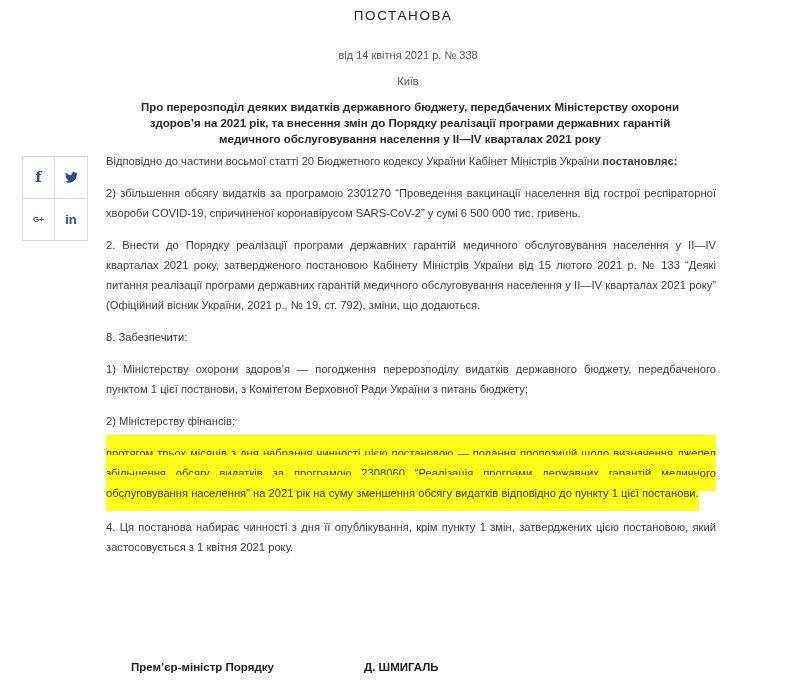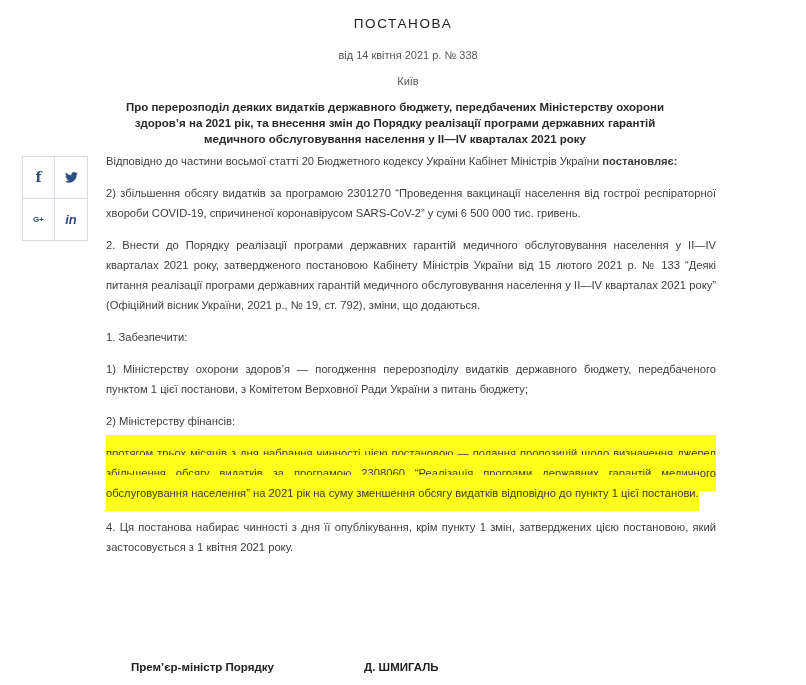--- a/index.html
+++ b/index.html
@@ -2,33 +2,33 @@
 <html><head>
   <meta charset="utf-8">
   <style>
     html, body { margin: 0; padding: 0; background: #ffffff; }
     body {
       width: 806px; height: 685px; overflow: hidden; position: relative;
       font-family: "Liberation Sans", "DejaVu Sans", sans-serif;
       color: #3a3a3a;
     }
     .title {
-      position: absolute; top: 16px; left: 0; width: 806px; text-align: center;
+      position: absolute; top: 8px; left: 0; width: 806px; text-align: center;
       font-size: 13.5px; letter-spacing: 1.6px; color: #222; font-weight: normal;
     }
     .date {
       position: absolute; top: 49px; left: 0; width: 816px; text-align: center;
       font-size: 11px; color: #555;
     }
     .city {
       position: absolute; top: 75px; left: 0; width: 816px; text-align: center;
       font-size: 11px; color: #555;
     }
     .heading {
-      position: absolute; top: 99px; left: 105px; width: 580px; text-align: center;
+      position: absolute; top: 99px; left: 120px; width: 580px; text-align: center;
       font-size: 11.5px; line-height: 16px; font-weight: bold; color: #2a2a2a;
     }
     .social {
       position: absolute; top: 156px; left: 22px; width: 66px; height: 85px;
       border: 1px solid #d6dbe3; box-sizing: border-box;
       display: grid; grid-template-columns: 1fr 1fr; grid-template-rows: 1fr 1fr;
     }
     .social .cell {
       display: flex; align-items: center; justify-content: center;
       color: #2e4f80; font-weight: bold; cursor: pointer;
@@ -60,29 +60,29 @@
   </div>
   <div class="cell">
     <svg width="13" height="11" viewBox="0 0 24 20">
       <path fill="#2e4f80" d="M24 2.4c-.9.4-1.8.7-2.8.8 1-.6 1.8-1.6 2.2-2.7-1 .6-2 1-3.1 1.2C19.3.7 18 0 16.6 0c-2.7 0-4.9 2.2-4.9 4.9 0 .4 0 .8.1 1.1C7.7 5.8 4.1 3.9 1.7.9c-.4.7-.7 1.6-.7 2.5 0 1.7.9 3.2 2.2 4.1-.8 0-1.6-.2-2.2-.6v.1c0 2.4 1.7 4.4 3.9 4.8-.4.1-.8.2-1.3.2-.3 0-.6 0-.9-.1.6 2 2.4 3.4 4.6 3.4-1.7 1.3-3.8 2.1-6.1 2.1-.4 0-.8 0-1.2-.1 2.2 1.4 4.8 2.2 7.5 2.2 9.1 0 14-7.5 14-14v-.6c1-.7 1.8-1.6 2.5-2.5z"></path>
     </svg>
   </div>
   <div class="cell">
     <span style="font-size:8px;">G+</span>
   </div>
   <div class="cell">
-    <span style="font-size:13px;font-style:italic;">in</span>
+    <span style="font-size:13px;">in</span>
   </div>
 </div>
 
 <div class="content">
   <p><span>Відповідно до частини восьмої статті 20 Бюджетного кодексу України Кабінет Міністрів України </span><b>постановляє:</b></p>
   <p>2) збільшення обсягу видатків за програмою 2301270 “Проведення вакцинації населення від гострої респіраторної хвороби COVID-19, спричиненої коронавірусом SARS-CoV-2” у сумі 6 500 000 тис. гривень.</p>
   <p>2. Внести до Порядку реалізації програми державних гарантій медичного обслуговування населення у II—IV кварталах 2021 року, затвердженого постановою Кабінету Міністрів України від 15 лютого 2021 р. № 133 “Деякі питання реалізації програми державних гарантій медичного обслуговування населення у II—IV кварталах 2021 року” (Офіційний вісник України, 2021 р., № 19, ст. 792), зміни, що додаються.</p>
-  <p>1. Забезпечити:</p>
+  <p>8. Забезпечити:</p>
   <p>1) Міністерству охорони здоров’я — погодження перерозподілу видатків державного бюджету, передбаченого пунктом 1 цієї постанови, з Комітетом Верховної Ради України з питань бюджету;</p>
   <p>2) Міністерству фінансів:</p>
   <p class="tight"><span class="hl">протягом трьох місяців з дня набрання чинності цією постановою — подання пропозицій щодо визначення джерел збільшення обсягу видатків за програмою 2308060 “Реалізація програми державних гарантій медичного обслуговування населення” на 2021 рік на суму зменшення обсягу видатків відповідно до пункту 1 цієї постанови.</span></p>
   <p>4. Ця постанова набирає чинності з дня її опублікування, крім пункту 1 змін, затверджених цією постановою, який застосовується з 1 квітня 2021 року.</p>
 </div>
 
 <div class="sign" style="left:131px;">Прем’єр-міністр Порядку</div>
 <div class="sign" style="left:364px;">Д. ШМИГАЛЬ</div>
 
 </body></html>

